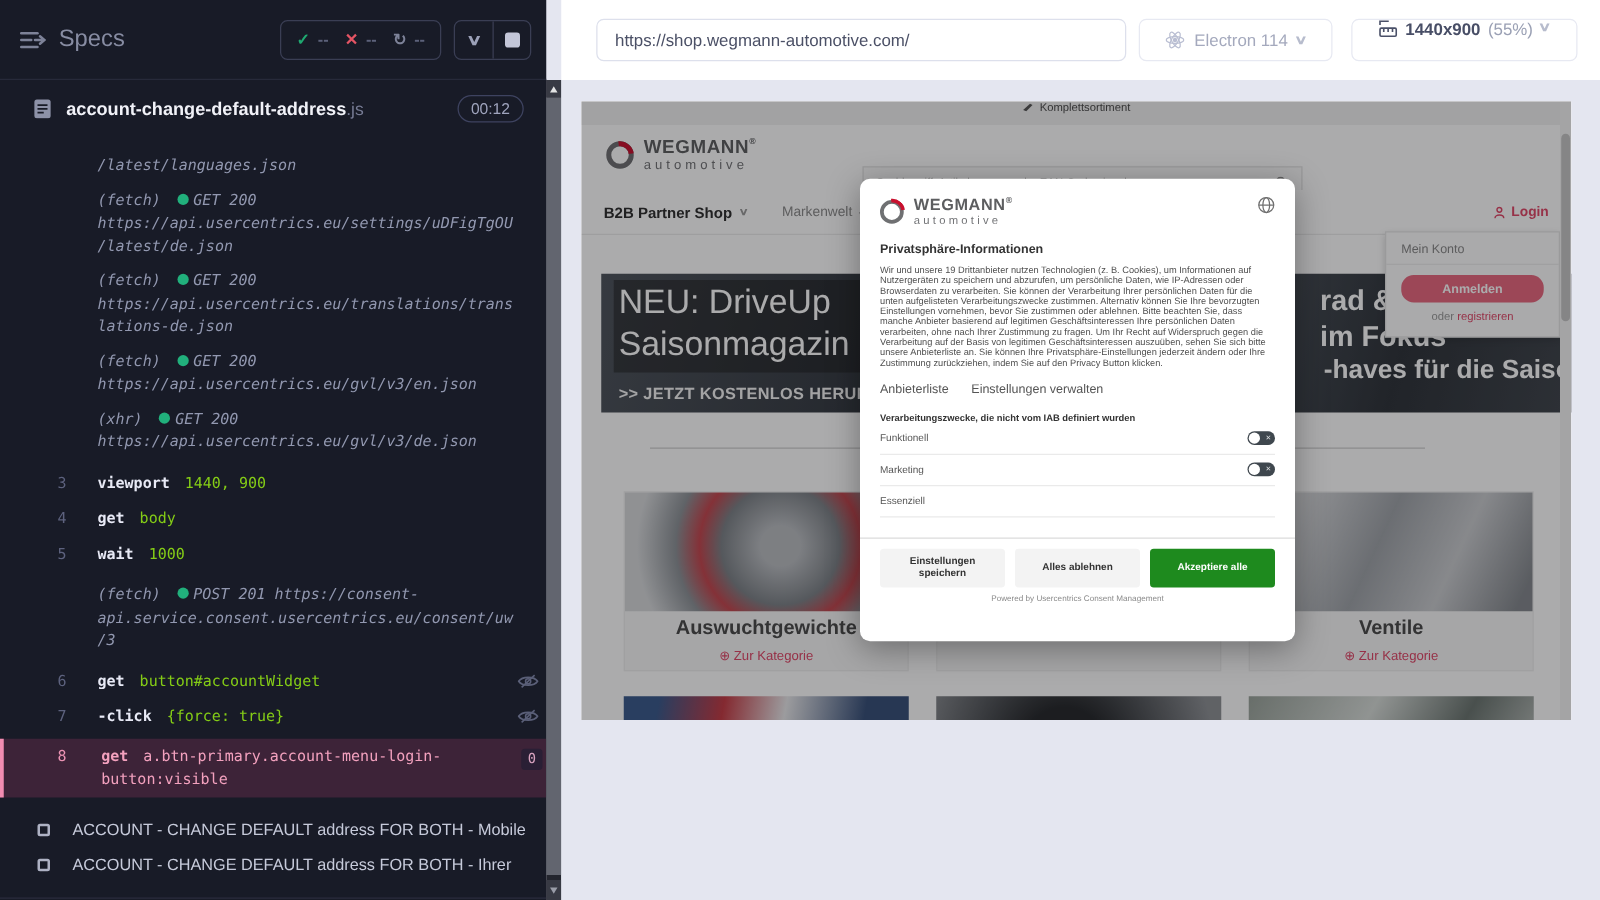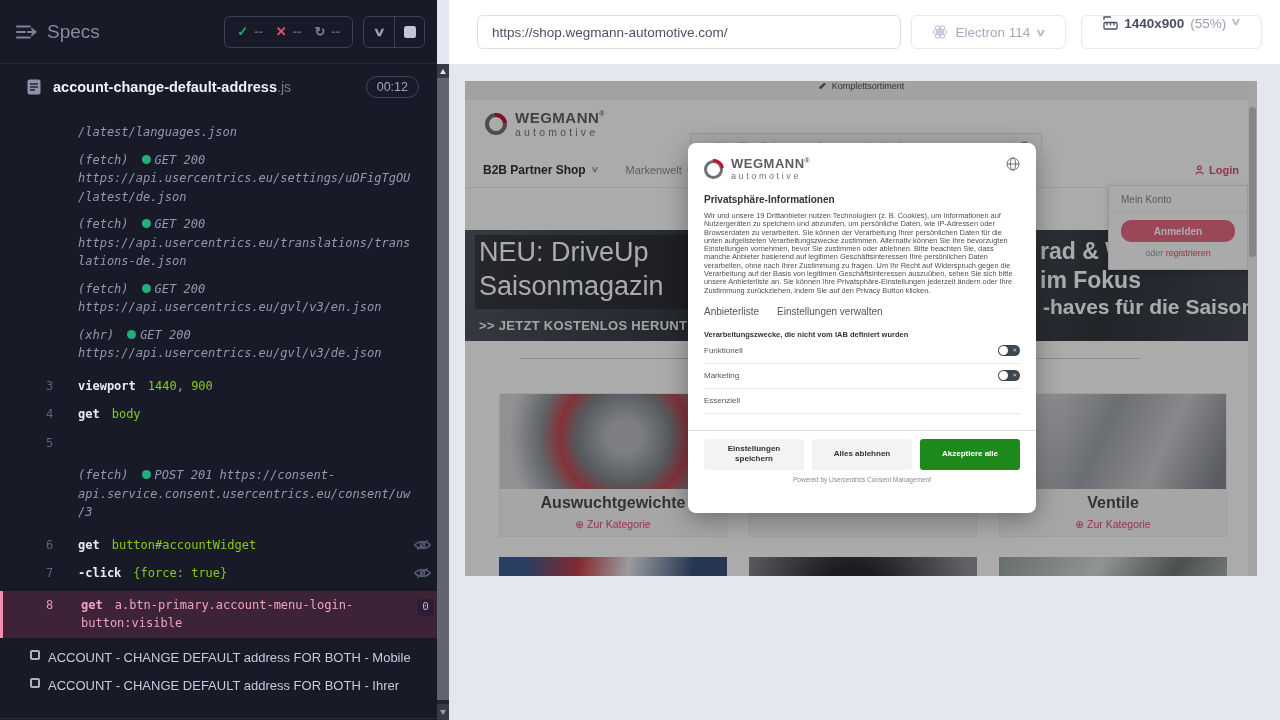--- a/index.html
+++ b/index.html
@@ -37,21 +37,21 @@
   .cmd-name { font-weight:700; color:#e8eaf6; margin-right:12px; white-space:pre; }
   .cmd-args { color:#84cc16; }
   .cmd-extra { display:flex; justify-content:flex-end; align-items:flex-start; padding-right:6px; padding-top:3px; }
   .failed { background:#3d2338; border-left:3px solid #f28cb1; margin-top:3px; }
   .failed .log-num { color:#ec93b4; padding-left:43px; }
   .failed .cmd-name, .failed .cmd-args { color:#f3a1be; }
   .err-badge { background:#2a1f35; color:#d9a3c0; border-radius:3px; font-size:11px; min-width:17px; height:17px;
                display:flex; align-items:center; justify-content:center; }
 
   .pending { margin-top:12px; padding-bottom:12px; border-bottom:1px solid #2a2d3e; }
-  .pending-row { display:flex; align-items:flex-start; height:28px; padding-left:30px; gap:8px; cursor:pointer; }
+  .pending-row { display:flex; align-items:center; height:28px; padding-left:30px; gap:18px; cursor:pointer; }
   .pending-box { width:10px; height:10px; border:2px solid #aeb2c4; border-radius:2px; flex:none; }
   .pending-label { font-size:13px; color:#c6cada; }
 
   
   .sb-scrollbar { position:absolute; left:437px; top:64px; width:12px; height:656px; background:#23252e; }
   .sb-up { height:14px; background:#383a44; display:flex; align-items:center; justify-content:center; }
   .tri-up { width:0; height:0; border-left:3.5px solid transparent; border-right:3.5px solid transparent; border-bottom:5px solid #e3e3e3; }
   .sb-thumb { position:absolute; top:14px; left:0; width:12px; height:622px; background:#62656f; }
   .sb-down { position:absolute; bottom:0; left:0; height:16px; width:12px; background:#383a44; display:flex; align-items:center; justify-content:center; }
   .tri-down { width:0; height:0; border-left:3.5px solid transparent; border-right:3.5px solid transparent; border-top:5px solid #9a9da8; }
@@ -87,22 +87,22 @@
   .search-box { position:absolute; left:225px; top:33px; width:352px; height:26px; background:#fbfbfb; border:1px solid #e2e2e2; display:flex; align-items:center; padding:0 10px; }
   .search-input { flex:1; border:none; outline:none; background:transparent; font-size:9px; color:#666; font-family:"Liberation Sans",sans-serif; }
   .search-input::placeholder { color:#9a9a9a; }
 
   .st-nav { position:absolute; top:71px; left:0; width:792px; height:36px; background:#fff; border-bottom:1px solid #ececec; display:flex; align-items:center; padding:0 18px; gap:28px; }
   .nav-primary { font-size:12px; font-weight:700; color:#2e2e2e; display:flex; gap:6px; align-items:center; cursor:pointer; }
   .nav-item { font-size:11px; color:#8a8a8a; display:flex; gap:5px; align-items:flex-end; cursor:pointer; }
   .nav-chev { font-size:8px; color:#999; transform:scaleX(1.4); }
   .nav-login { margin-left:auto; display:flex; align-items:center; gap:5px; color:#e04868; font-size:11px; font-weight:700; cursor:pointer; }
 
-  .hero { position:absolute; top:138px; left:0; width:792px; height:111px;
-          background:linear-gradient(105deg,#4e545c,#33383f 30%,#5b626b 55%,#2e3339 80%,#43484f);margin-top:11px; }
+  .hero { position:absolute; top:138px; left:16px; width:792px; height:111px;
+          background:linear-gradient(105deg,#4e545c,#33383f 30%,#5b626b 55%,#2e3339 80%,#43484f); }
   .hero-textbox { position:absolute; left:10px; top:5px; width:342px; height:74px; background:rgba(25,25,25,.45); }
   .hero-line1 { position:absolute; left:14px; top:7px; font-size:27px; font-weight:300; color:#fff; }
   .hero-line2 { position:absolute; left:14px; top:41px; font-size:27px; font-weight:300; color:#fff; }
   .hero-cta { position:absolute; left:14px; top:88px; font-size:13px; font-weight:700; color:#f3f3f3; letter-spacing:.3px; }
   .hero-frag1 { position:absolute; left:575px; top:8px;  font-size:23px; font-weight:700; color:#fff; }
   .hero-frag2 { position:absolute; left:575px; top:37px; font-size:23px; font-weight:700; color:#fff; }
   .hero-frag3 { position:absolute; left:578px; top:65px; font-size:21px; font-weight:700; color:#fff; }
 
   .acct-dd { position:absolute; left:643px; top:104px; width:140px; height:85px; background:#fdfdfd; border:1px solid #e5e5e5;
              box-shadow:0 2px 6px rgba(0,0,0,.18); z-index:10; }
@@ -241,20 +241,21 @@
           <div class="cmd-content"><span class="cmd-name">viewport</span><span class="cmd-args">1440, 900</span></div>
           <div class="cmd-extra"></div>
         </div>
         <div class="log-row cmd-row">
           <span class="log-num">4</span>
           <div class="cmd-content"><span class="cmd-name">get</span><span class="cmd-args">body</span></div>
           <div class="cmd-extra"></div>
         </div>
         <div class="log-row cmd-row">
           <span class="log-num">5</span>
+          <div class="cmd-content"><span class="cmd-name">wait</span><span class="cmd-args">1000</span></div>
           <div class="cmd-extra"></div>
         </div>
         <div class="log-row net-row">
           <span class="log-num"></span>
           <div class="net-content"><span class="net-prefix">(fetch)</span><span class="net-dot"></span><span class="net-status">POST 201</span> <span class="net-url">https://consent-api.service.consent.usercentrics.eu/consent/uw/3</span></div>
           <span></span>
         </div>
         <div class="log-row cmd-row">
           <span class="log-num">6</span>
           <div class="cmd-content"><span class="cmd-name">get</span><span class="cmd-args">button#accountWidget</span></div>

